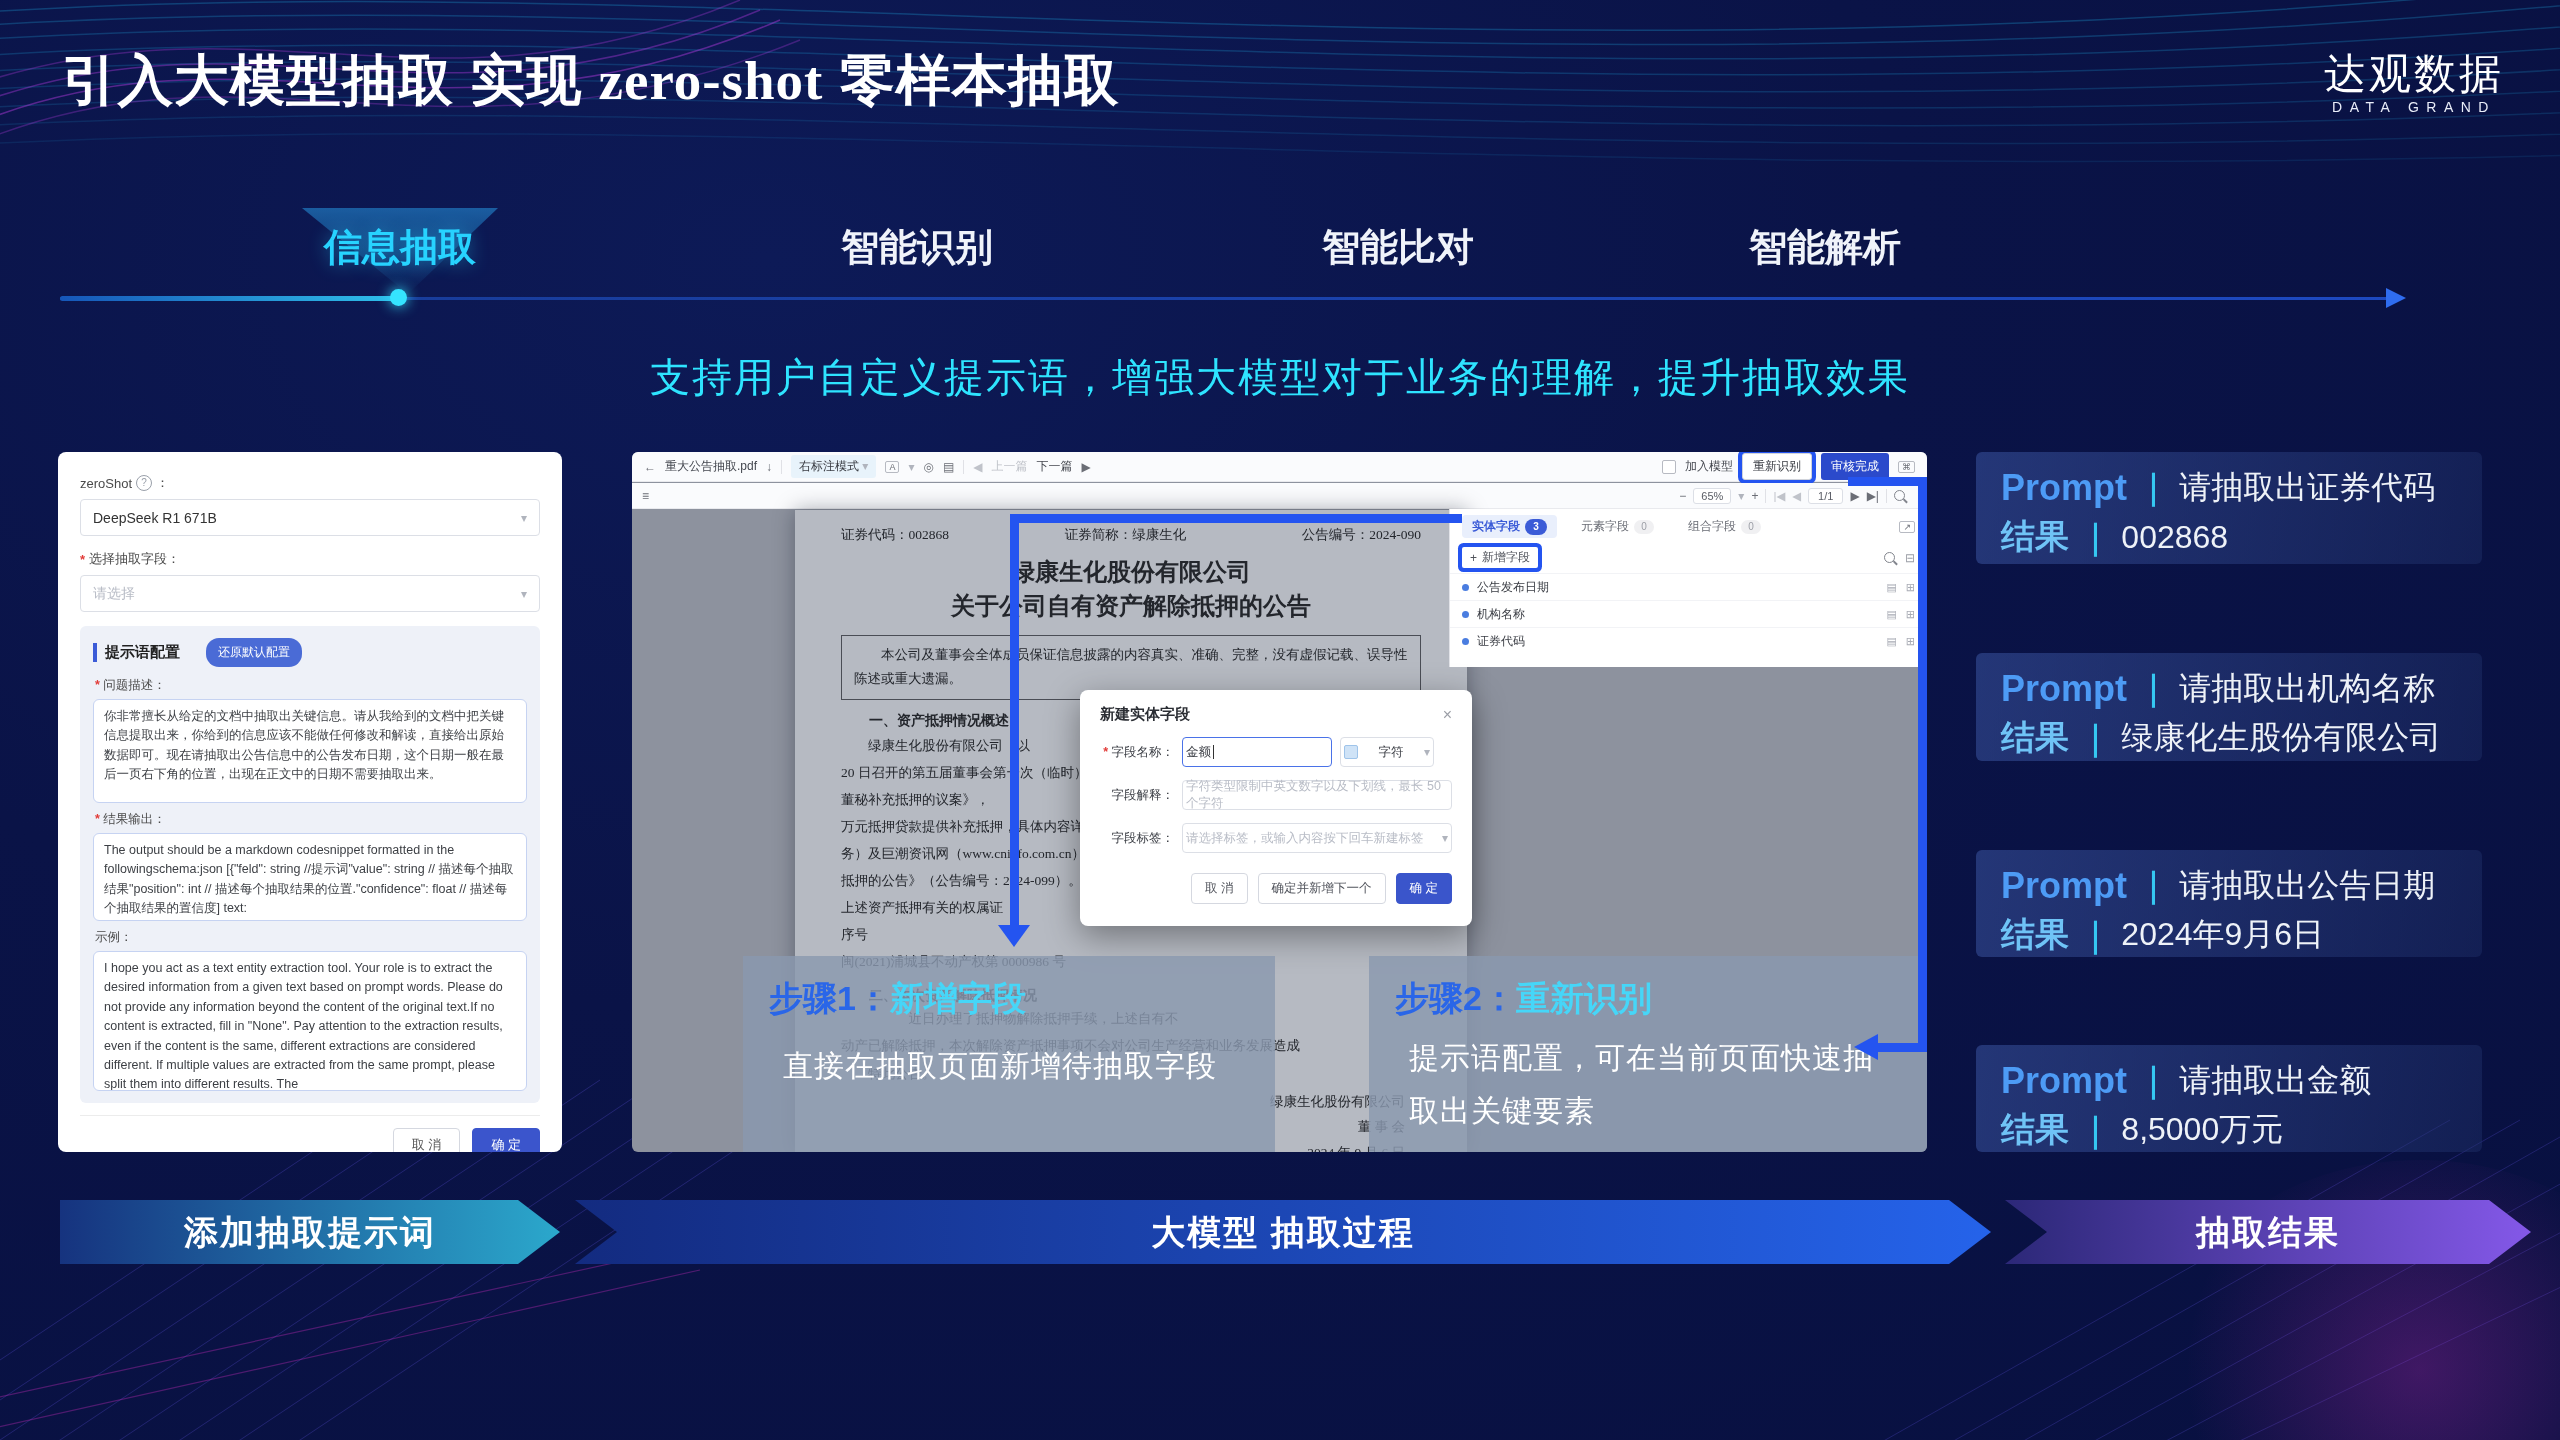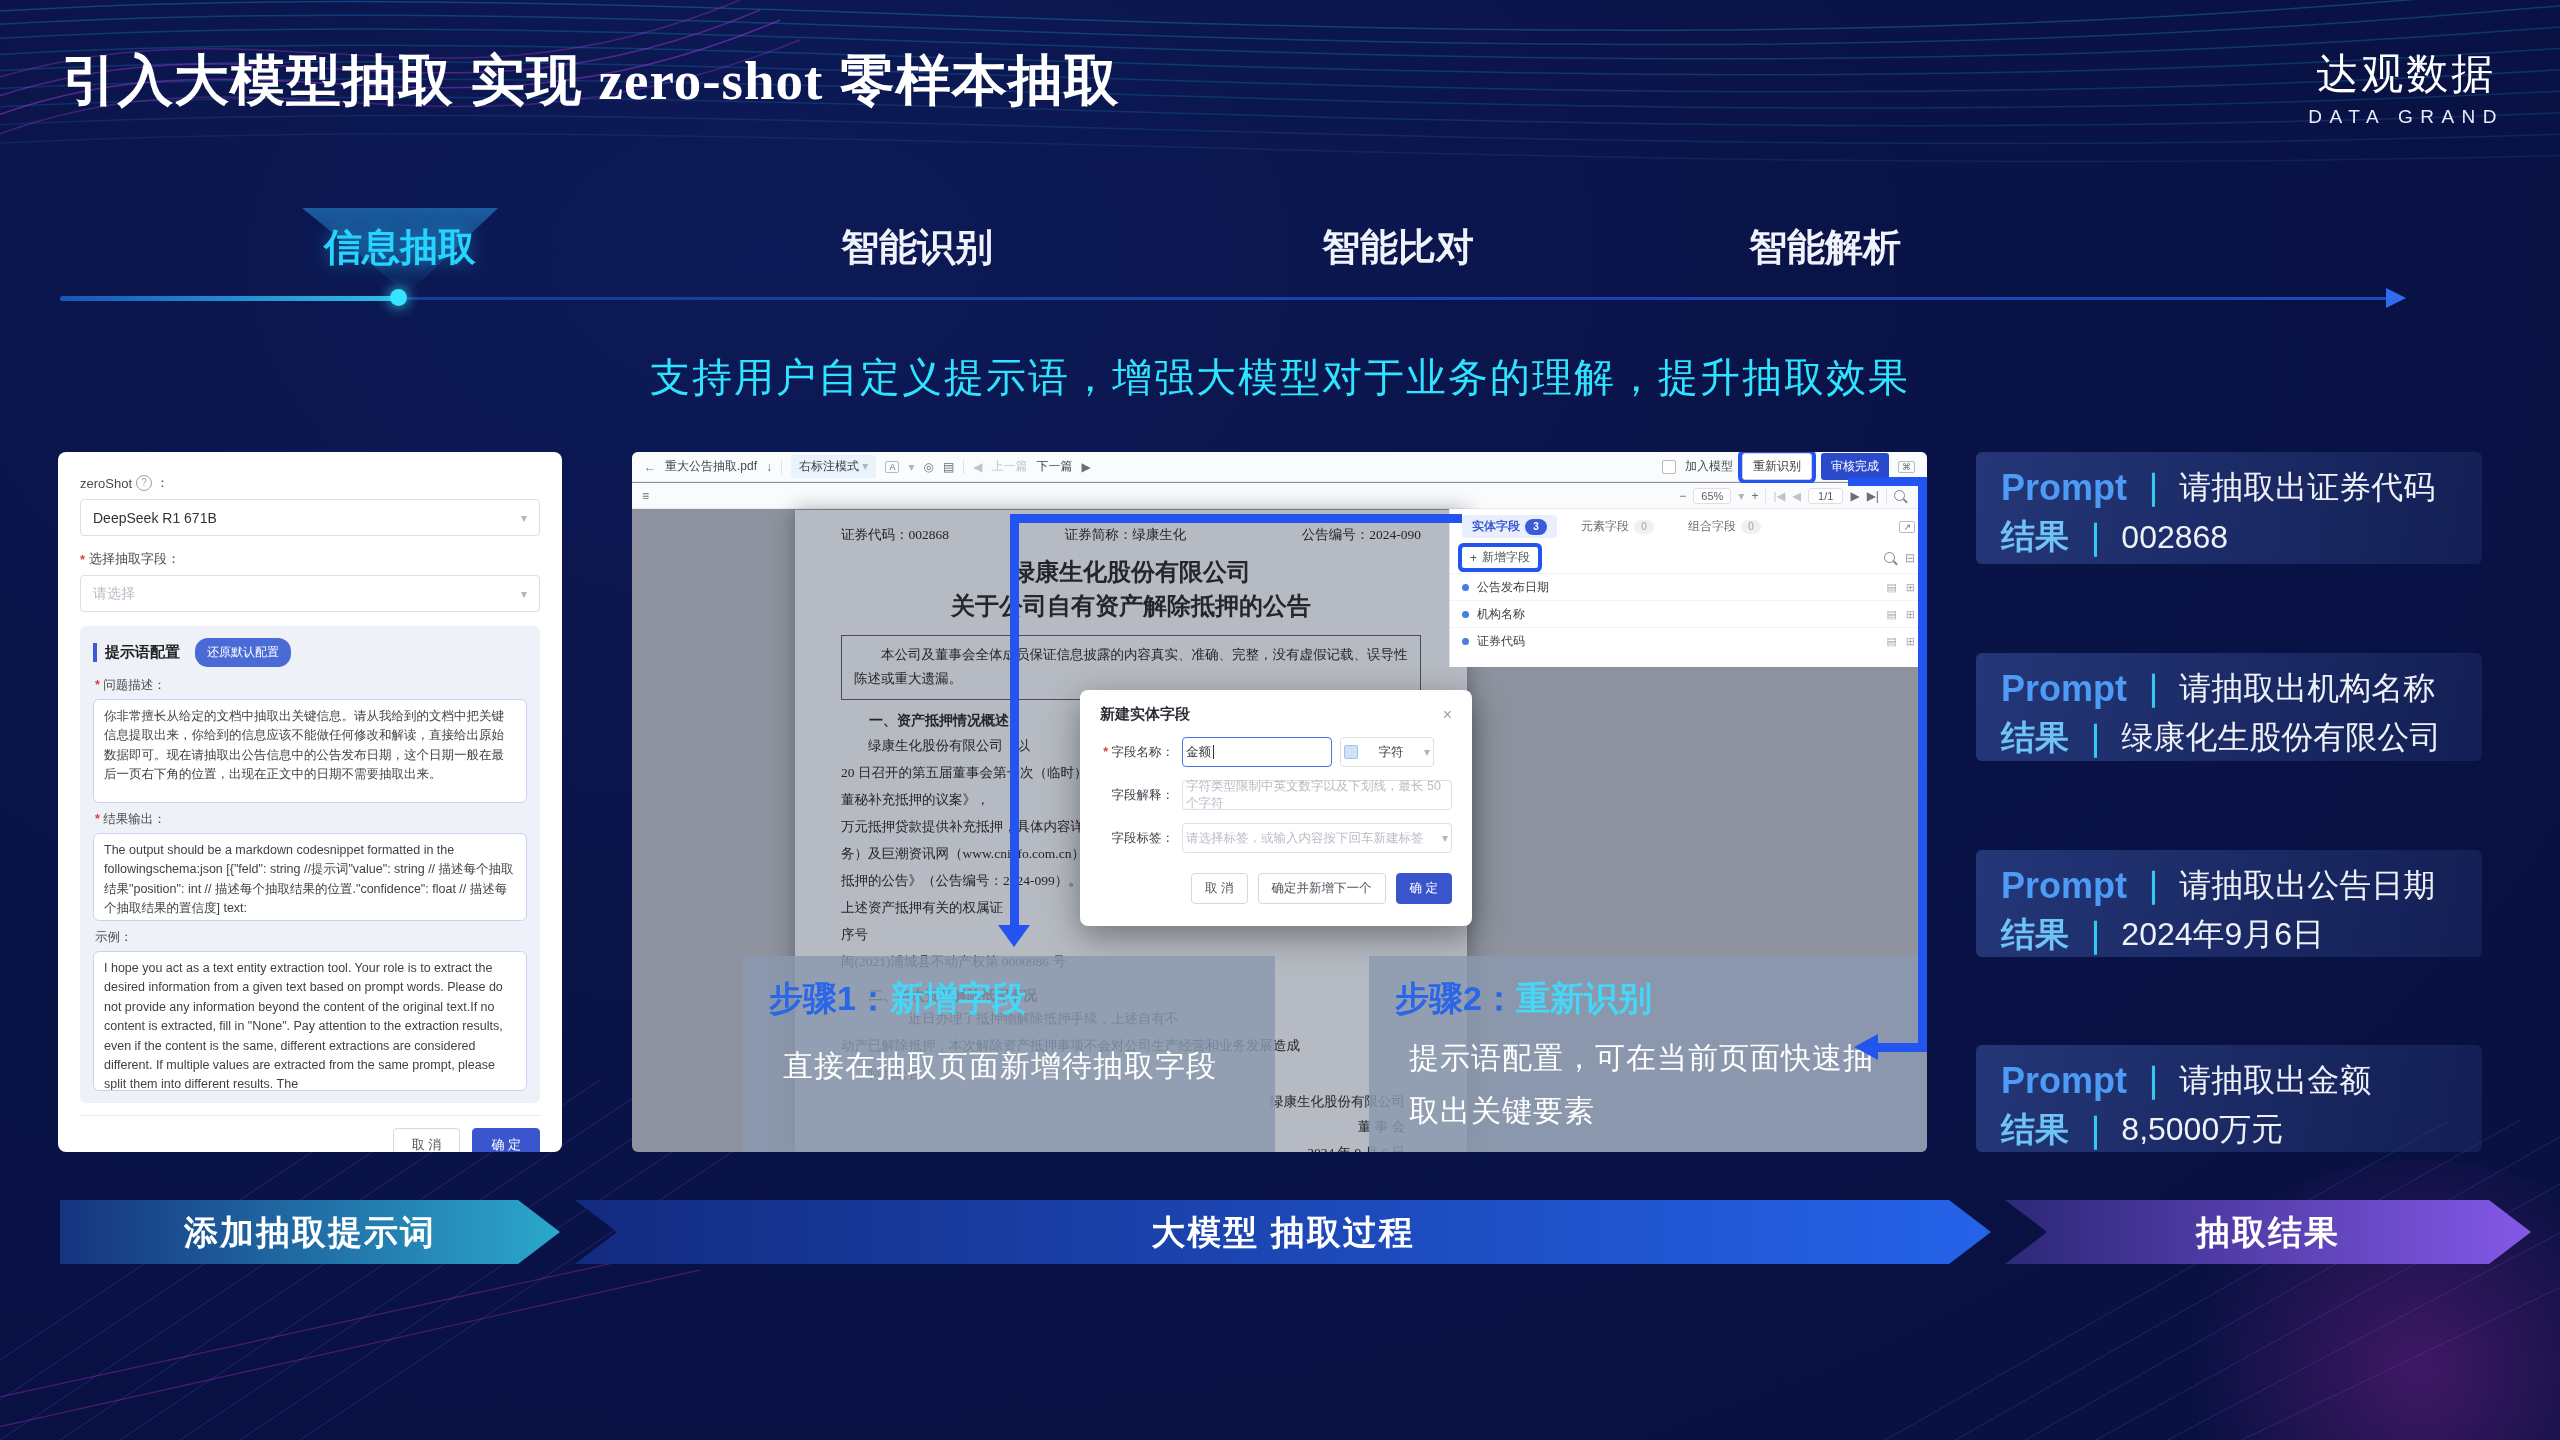--- a/index.html
+++ b/index.html
@@ -7,42 +7,42 @@
     background:radial-gradient(ellipse at 30% 18%, #0d1a57 0%, #0a1347 45%, #081040 100%);
     font-family:"Liberation Sans",sans-serif;}
   .decor{position:absolute;inset:0;pointer-events:none;}
   .glow-br{position:absolute;right:-120px;bottom:-140px;width:520px;height:420px;border-radius:50%;
     background:radial-gradient(circle,rgba(208,44,192,.28),rgba(208,44,192,0) 70%);}
   
   .main-title{position:absolute;left:62px;top:44px;font-size:55px;font-weight:bold;color:#ffffff;letter-spacing:1px;white-space:nowrap;}
   .title-latin{font-family:"Liberation Serif",serif;font-weight:600;}
   .logo{position:absolute;right:56px;top:52px;text-align:center;color:#fff;}
   .logo-cn{font-size:42px;font-weight:normal;letter-spacing:3px;line-height:1.05;}
-  .logo-en{font-size:19px;letter-spacing:7.5px;margin-top:10px;color:#e9edf9;}
+  .logo-en{font-size:14px;letter-spacing:7.5px;margin-top:3px;color:#e9edf9;}
   
   .tab{position:absolute;top:222px;transform:translateX(-50%);font-size:38px;font-weight:bold;color:#f0f3fa;white-space:nowrap;cursor:default;}
   .tab.active{color:#27d3ff;text-shadow:0 0 18px rgba(39,211,255,.45);}
   .tab-beam{position:absolute;left:302px;top:208px;width:196px;height:86px;
     background:linear-gradient(180deg,rgba(38,150,225,.55),rgba(38,150,225,0));
     clip-path:polygon(0 0,100% 0,54% 100%);}
   .progress-line{position:absolute;left:60px;top:297px;width:2330px;height:3px;background:linear-gradient(90deg,#173a94,#1d49c0);}
   .progress-bright{position:absolute;left:60px;top:296px;width:338px;height:5px;border-radius:3px;background:linear-gradient(90deg,#1656b8,#2fc0ea);}
   .progress-dot{position:absolute;left:390px;top:289px;width:17px;height:17px;border-radius:50%;background:#35e4ff;box-shadow:0 0 14px #35e4ff;}
   .progress-arrow{position:absolute;left:2386px;top:288px;width:0;height:0;border-top:10px solid transparent;border-bottom:10px solid transparent;border-left:20px solid #2f6df0;}
   .subtitle{position:absolute;left:50%;transform:translateX(-50%);top:350px;font-size:40px;color:#2ee4ff;letter-spacing:2px;white-space:nowrap;}
   
   .cfg{position:absolute;left:58px;top:452px;width:504px;height:700px;background:#fff;border-radius:8px;box-sizing:border-box;padding:22px 22px 0 22px;overflow:hidden;color:#333;}
   .fp-label{font-size:13px;color:#4a4a4a;margin:0 0 7px 0;display:flex;align-items:center;gap:4px;}
   .req::before{content:"* ";color:#e23c39;font-weight:bold;}
   .help-icon{display:inline-block;width:14px;height:14px;border:1px solid #9aa0aa;border-radius:50%;font-size:10px;line-height:14px;text-align:center;color:#9aa0aa;}
   .fp-select{height:35px;border:1px solid #dcdfe6;border-radius:4px;display:flex;align-items:center;justify-content:space-between;padding:0 12px;font-size:14px;color:#333;background:#fff;margin-bottom:14px;}
   .fp-select .ph{color:#b8bcc6;}
   .chev{color:#b0b4bd;font-size:12px;}
   .prompt-section{background:#eef1f8;border-radius:6px;margin-top:4px;padding:12px 13px;}
-  .sec-head{display:flex;align-items:center;gap:15px;margin-bottom:10px;}
+  .sec-head{display:flex;align-items:center;gap:26px;margin-bottom:10px;}
   .sec-title{font-size:15px;font-weight:bold;color:#222;border-left:4px solid #3b5bd7;padding-left:8px;}
   .reset-btn{background:#4a6bd6;color:#fff;font-size:12px;border-radius:13px;padding:6px 12px;cursor:pointer;}
   .ta-label{font-size:12.5px;color:#4a4a4a;margin:8px 0 5px 2px;}
   .ta{background:#fff;border:1px solid #c6d3f2;border-radius:6px;padding:7px 10px;font-size:12.5px;line-height:1.55;color:#3c3f44;overflow:hidden;box-sizing:border-box;}
   .fp-footer{border-top:1px solid #ececec;margin-top:12px;padding:12px 0;display:flex;justify-content:flex-end;gap:12px;}
   .btn-outline{border:1px solid #d5d8e0;border-radius:4px;padding:7px 18px;font-size:13px;color:#555;background:#fff;cursor:pointer;}
   .btn-primary{border:1px solid #3b55cc;border-radius:4px;padding:7px 18px;font-size:13px;background:#3b55cc;color:#fff;cursor:pointer;}
   
   .viewer{position:absolute;left:632px;top:452px;width:1295px;height:700px;background:#8d929e;border-radius:6px;overflow:hidden;}
   .tb1{position:absolute;left:0;top:0;width:100%;height:30px;background:#fafbfd;border-bottom:1px solid #e9eaee;display:flex;align-items:center;padding:0 12px;gap:9px;box-sizing:border-box;font-size:12px;color:#454850;}

